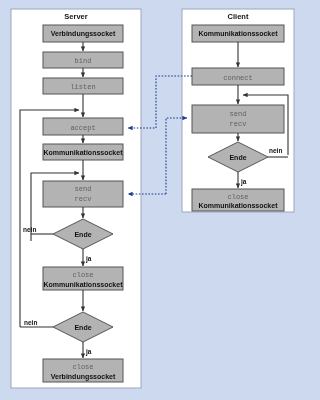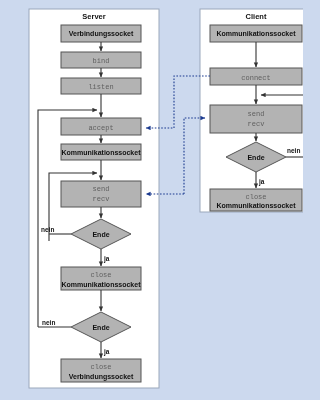--- a/index.html
+++ b/index.html
@@ -3,21 +3,21 @@
 <meta charset="utf-8">
 <style>
   html,body{margin:0;padding:0;}
   body{
     width:303px;height:400px;
     background:#ccd9ee;
     font-family:"Liberation Sans", sans-serif;
     overflow:hidden;
     position:relative;
   }
-  #stage{position:absolute;left:0;top:0;width:303px;height:376px;margin-left:18px;}
+  #stage{position:absolute;left:0;top:0;width:303px;height:376px;}
   svg#diagram{position:absolute;left:0;top:0;width:303px;height:400px;}
 
   .panel-rect{fill:#ffffff;stroke:#9aa8bb;stroke-width:1;}
   .panel-title{font-family:"Liberation Sans",sans-serif;font-size:7.5px;font-weight:bold;fill:#111111;text-anchor:middle;}
 
   .node-rect{fill:#b3b3b3;stroke:#555555;stroke-width:1;}
   .diamond{fill:#b3b3b3;stroke:#555555;stroke-width:1;}
 
   .t-mono{font-family:"Liberation Mono",monospace;font-size:7px;fill:#5f5f5f;text-anchor:middle;}
   .t-bold{font-family:"Liberation Sans",sans-serif;font-size:7px;font-weight:bold;fill:#111111;text-anchor:middle;}

